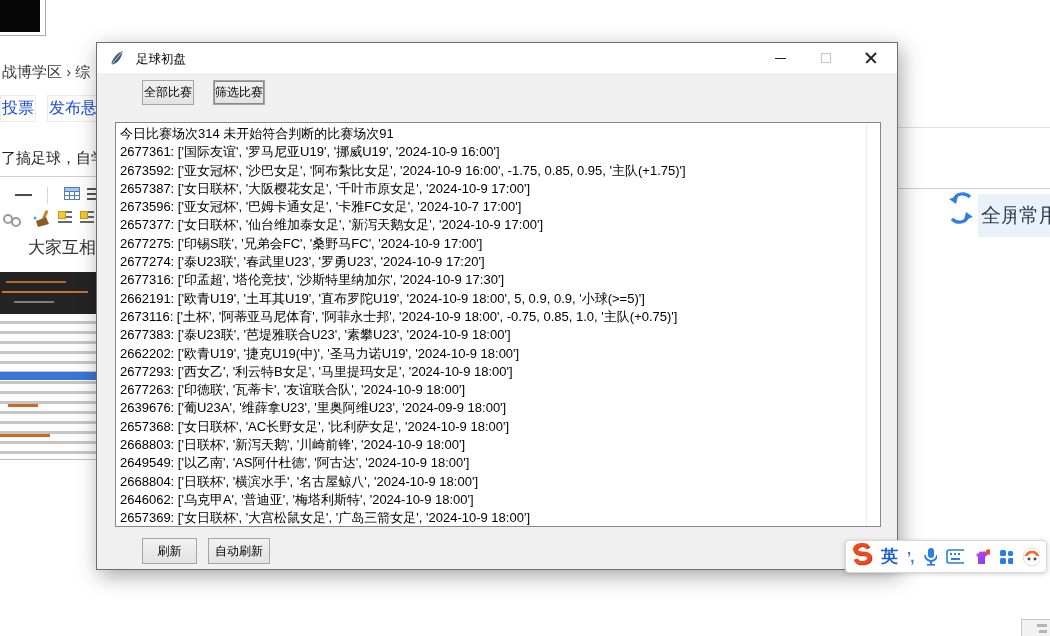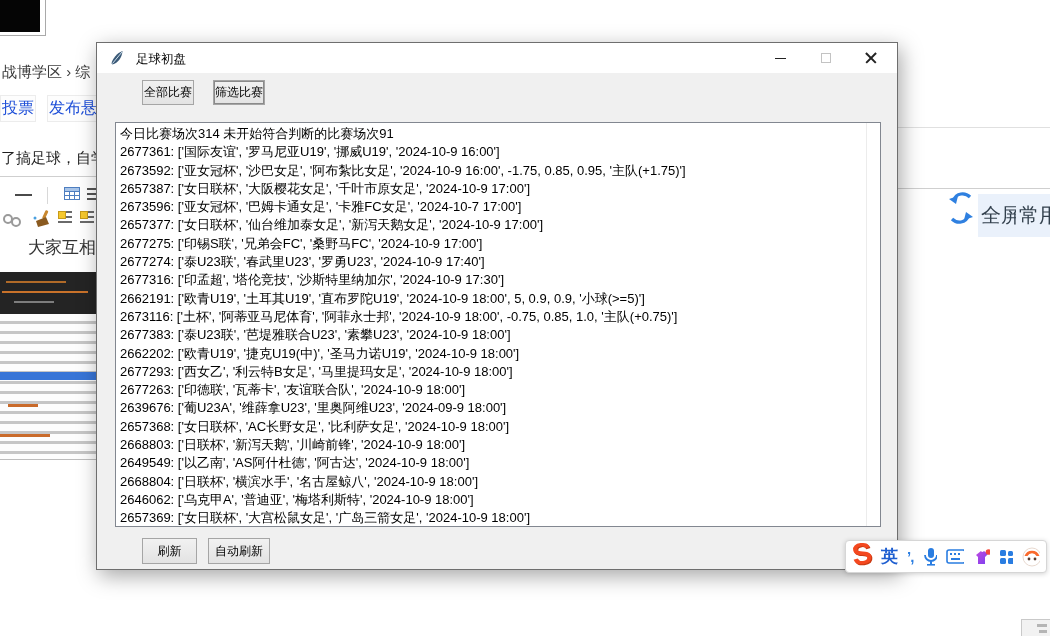--- a/index.html
+++ b/index.html
@@ -172,21 +172,21 @@
   <div class="abs" id="textarea">
     <div id="textarea-inner">
       <div class="log-line">今日比赛场次314 未开始符合判断的比赛场次91</div>
       <div>
           <div class="log-line">2677361: ['国际友谊', '罗马尼亚U19', '挪威U19', '2024-10-9 16:00']</div>
           <div class="log-line">2673592: ['亚女冠杯', '沙巴女足', '阿布紮比女足', '2024-10-9 16:00', -1.75, 0.85, 0.95, '主队(+1.75)']</div>
           <div class="log-line">2657387: ['女日联杯', '大阪樱花女足', '千叶市原女足', '2024-10-9 17:00']</div>
           <div class="log-line">2673596: ['亚女冠杯', '巴姆卡通女足', '卡雅FC女足', '2024-10-7 17:00']</div>
           <div class="log-line">2657377: ['女日联杯', '仙台维加泰女足', '新泻天鹅女足', '2024-10-9 17:00']</div>
           <div class="log-line">2677275: ['印锡S联', '兄弟会FC', '桑野马FC', '2024-10-9 17:00']</div>
-          <div class="log-line">2677274: ['泰U23联', '春武里U23', '罗勇U23', '2024-10-9 17:40']</div>
+          <div class="log-line">2677274: ['泰U23联', '春武里U23', '罗勇U23', '2024-10-9 17:20']</div>
           <div class="log-line">2677316: ['印孟超', '塔伦竞技', '沙斯特里纳加尔', '2024-10-9 17:30']</div>
           <div class="log-line">2662191: ['欧青U19', '土耳其U19', '直布罗陀U19', '2024-10-9 18:00', 5, 0.9, 0.9, '小球(&gt;=5)']</div>
           <div class="log-line">2673116: ['土杯', '阿蒂亚马尼体育', '阿菲永士邦', '2024-10-9 18:00', -0.75, 0.85, 1.0, '主队(+0.75)']</div>
           <div class="log-line">2677383: ['泰U23联', '芭堤雅联合U23', '素攀U23', '2024-10-9 18:00']</div>
           <div class="log-line">2662202: ['欧青U19', '捷克U19(中)', '圣马力诺U19', '2024-10-9 18:00']</div>
           <div class="log-line">2677293: ['西女乙', '利云特B女足', '马里提玛女足', '2024-10-9 18:00']</div>
           <div class="log-line">2677263: ['印德联', '瓦蒂卡', '友谊联合队', '2024-10-9 18:00']</div>
           <div class="log-line">2639676: ['葡U23A', '维薛拿U23', '里奥阿维U23', '2024-09-9 18:00']</div>
           <div class="log-line">2657368: ['女日联杯', 'AC长野女足', '比利萨女足', '2024-10-9 18:00']</div>
           <div class="log-line">2668803: ['日联杯', '新泻天鹅', '川崎前锋', '2024-10-9 18:00']</div>

